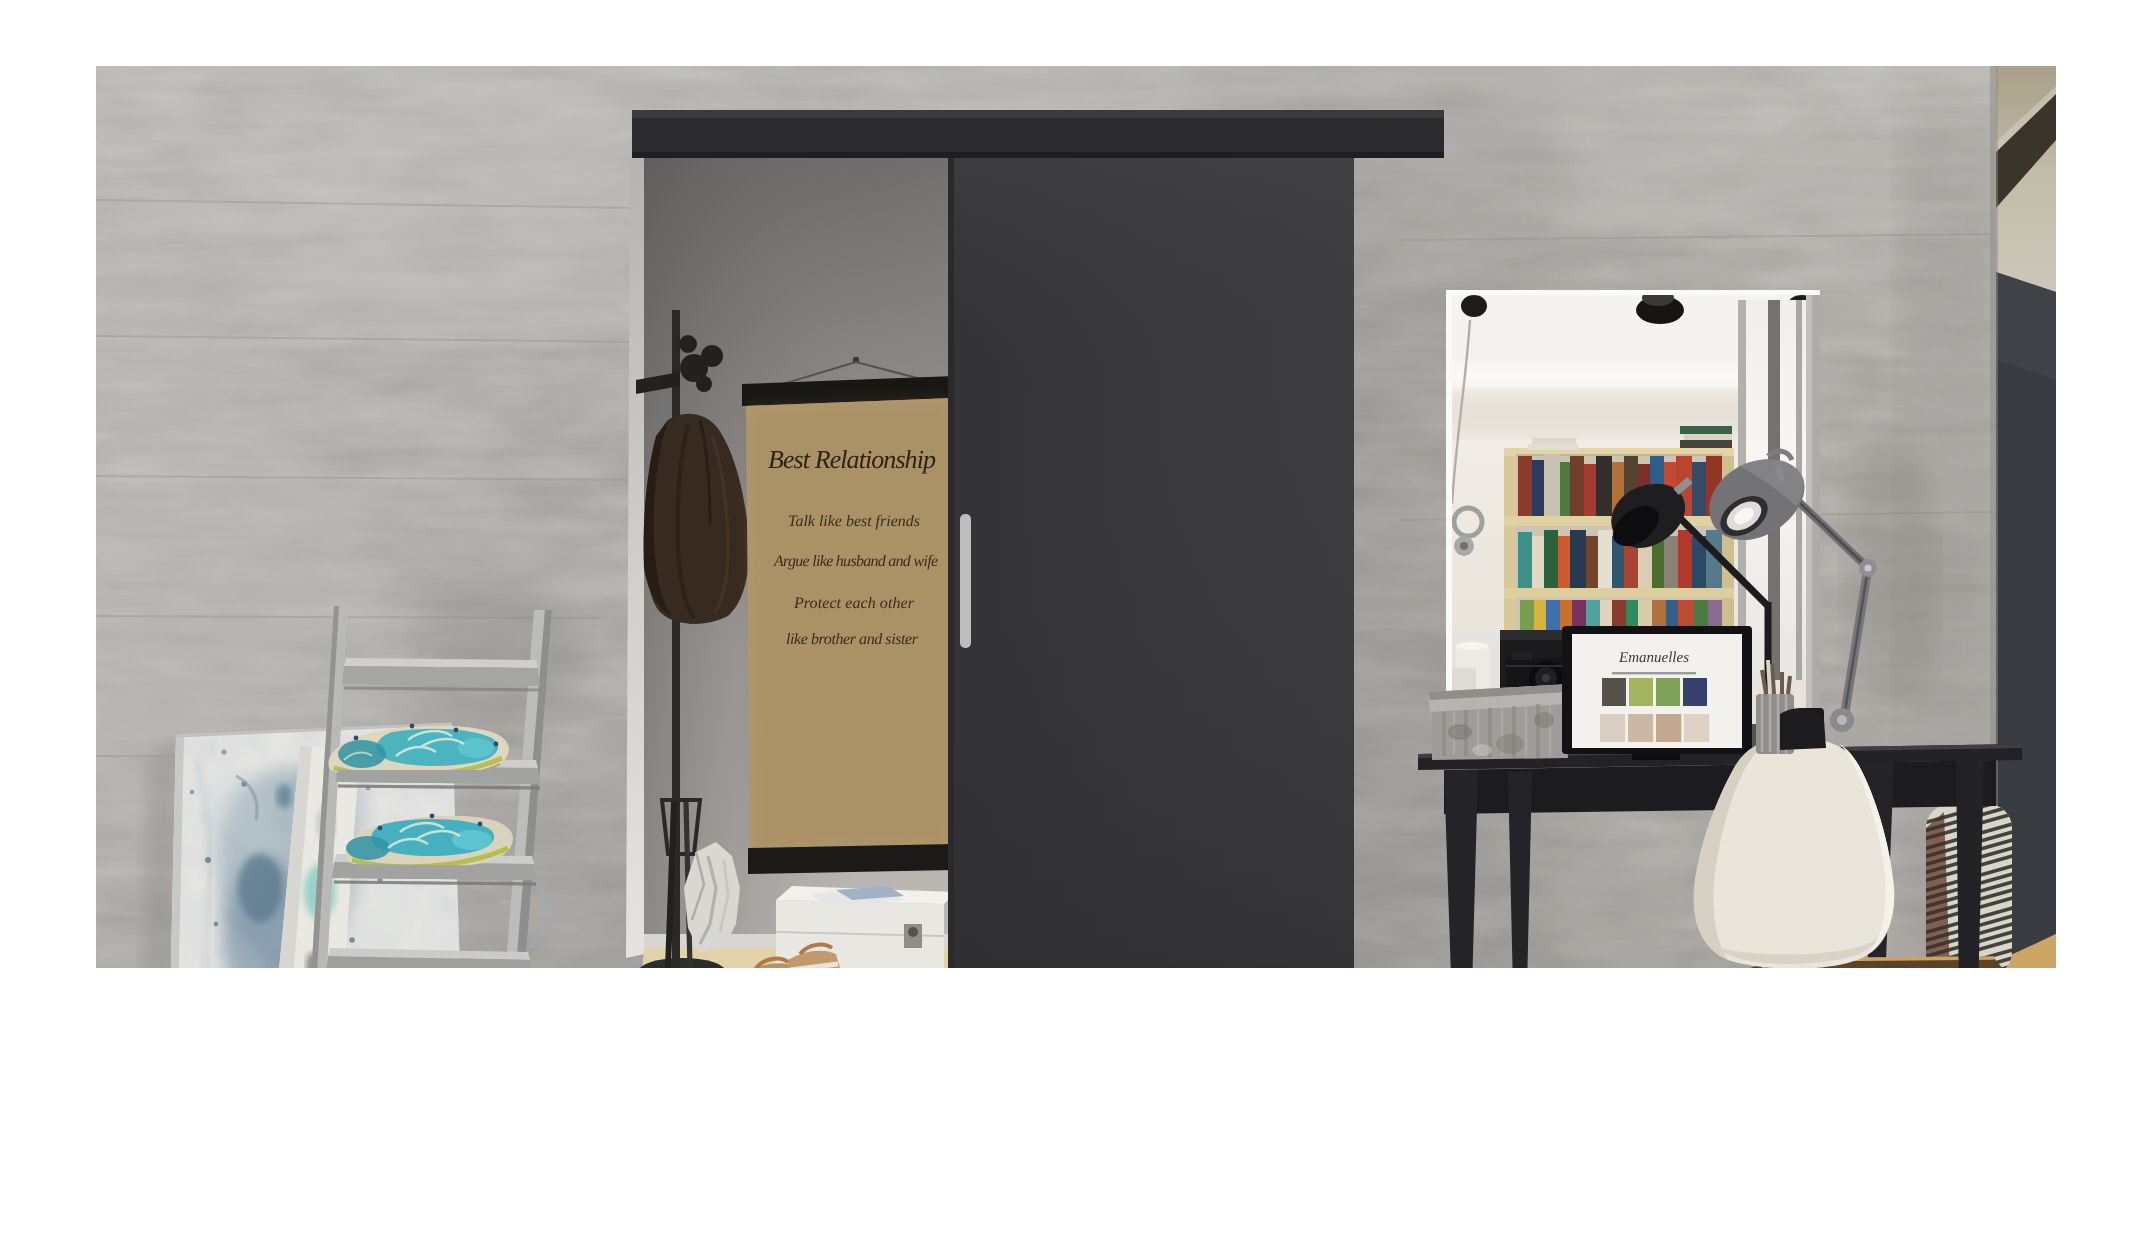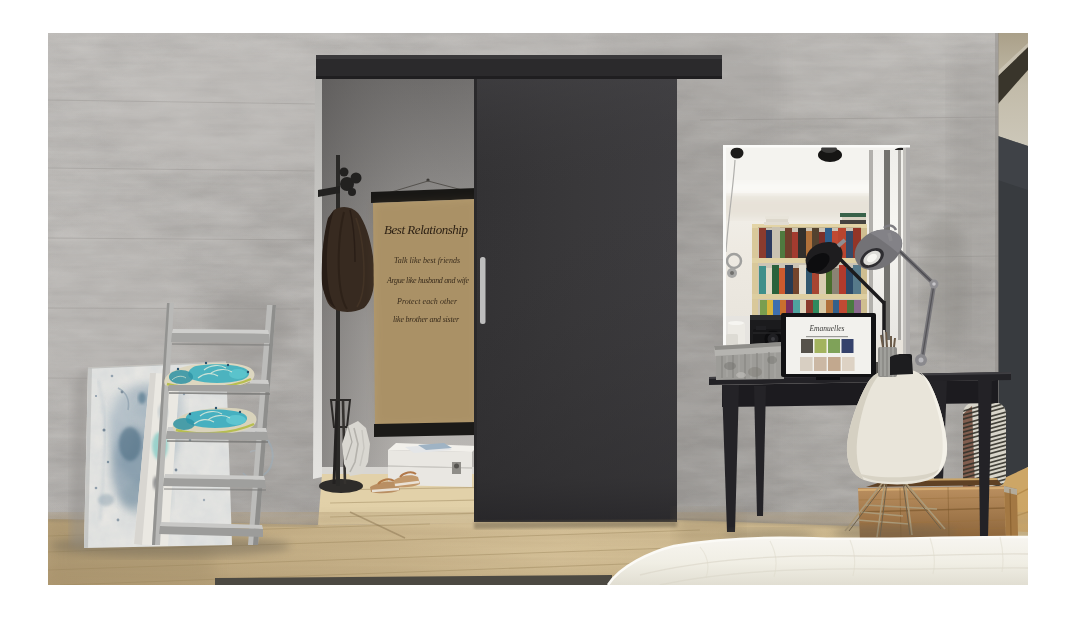--- a/index.html
+++ b/index.html
@@ -1,16 +1,16 @@
 <!DOCTYPE html>
 <html><head>
 <meta charset="utf-8">
 <style>
   html,body{margin:0;padding:0;background:#ffffff;}
-  #stage{position:relative;width:1076px;height:619px;background:#b91c1c;overflow:hidden;
+  #stage{position:relative;width:1076px;height:484px;background:#b91c1c;overflow:hidden;
          font-family:"Liberation Sans",sans-serif;}
   svg{position:absolute;left:0;top:0;}
 </style>
 </head>
 <body>
 <div id="stage">
 <svg width="1076" height="619" viewBox="0 0 1076 619">
 <defs>
   <clipPath id="photo">
           <rect x="48" y="33" width="980" height="552"></rect>

